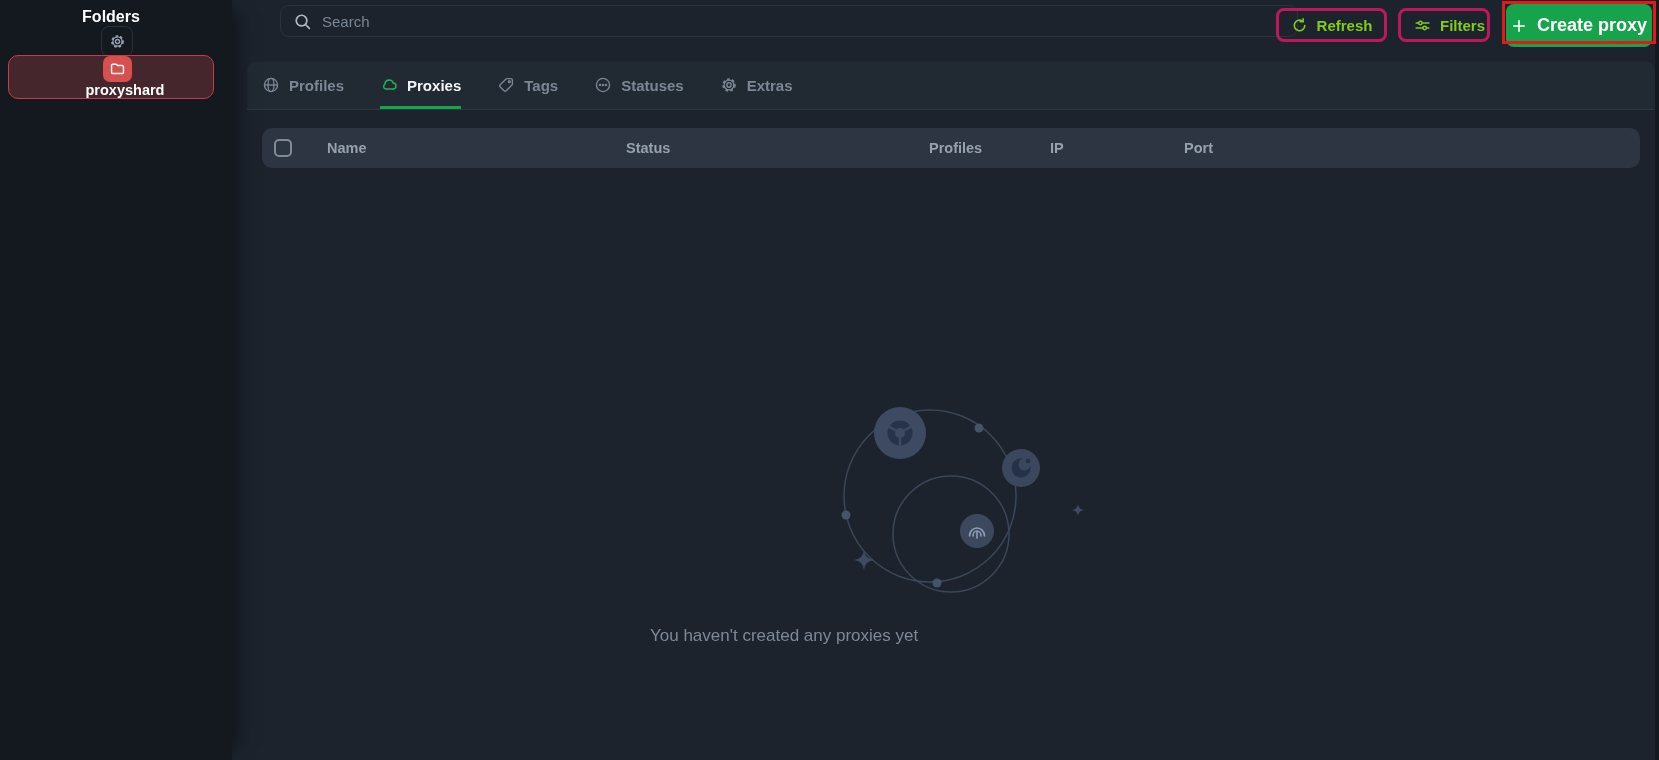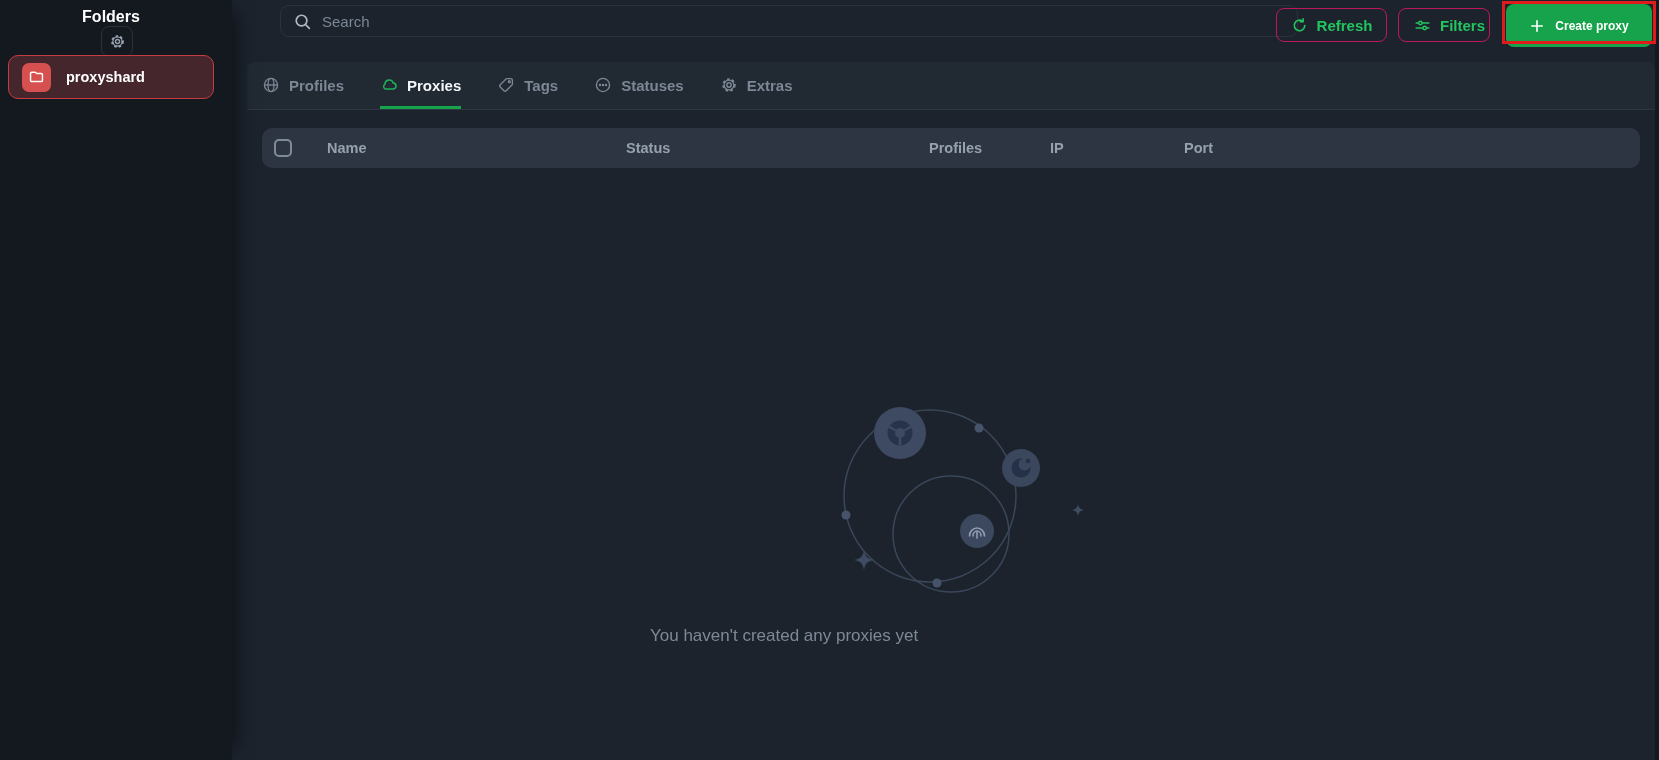--- a/index.html
+++ b/index.html
@@ -21,21 +21,21 @@
   .sidebar-header { display:flex; align-items:center; padding:8px 21px 0 11px;flex-direction:column; }
   .sidebar-title { flex:1; font-size:16px; font-weight:bold; color:#ffffff; }
   .icon-btn {
     width:32px; height:31px; border:1px solid #2a313c; border-radius:8px;
     background:transparent; display:flex; align-items:center; justify-content:center;
     color:#98a2af; cursor:pointer; margin-left:12px;
   }
   .folder-item {
     position:absolute; left:8px; top:55px; width:206px; height:44px;
     border-radius:10px; background:#45262c; border:1.5px solid #c53c41;
-    display:flex; align-items:center; padding-left:13px; cursor:pointer;
+    display:flex; align-items:center; padding-left:13px; cursor:pointer;flex-direction:column;
   }
   .folder-tile {
     width:29px; height:29px; border-radius:7px; background:#d5504e;
     display:flex; align-items:center; justify-content:center; color:#ffffff;
   }
   .folder-label { margin-left:15px; color:#ffffff; font-size:14.5px; font-weight:600; }
 
   
   .main { position:absolute; left:232px; top:0; width:1427px; height:760px; }
   .right-gutter { position:absolute; right:0; top:0; width:4px; height:760px; background:#14181f; z-index:3; }
@@ -46,31 +46,31 @@
     border:1px solid #2b323e; border-radius:9px; display:flex; align-items:center;
     padding:0 12px; background:transparent;margin-left:34px;
   }
   .search-box svg { color:#aeb7c3; flex:none; }
   .search-input {
     flex:1; margin-left:10px; background:transparent; border:none; outline:none;
     color:#dfe5ec; font-size:15px; font-family:"Liberation Sans", sans-serif;
   }
   .search-input::placeholder { color:#7b8795; }
   .ghost-btn {
-    position:absolute; top:8px; height:34px; border:1px solid #be185d; border-radius:8px;
-    background:transparent; color:#22c55e; font-size:15px; font-weight:600;
+    position:absolute; top:8px; height:34px; border:3px solid #be185d; border-radius:8px;
+    background:transparent; color:#84cc16; font-size:15px; font-weight:600;
     display:flex; align-items:center; justify-content:center; gap:9px; cursor:pointer;
     font-family:"Liberation Sans", sans-serif;
   }
   .btn-refresh { left:1044px; width:111px; }
   .btn-filters { left:1166px; width:92px;padding-left:11px; }
   .btn-create {
     position:absolute; left:1274px; top:4px; width:146px; height:43px;
     background:var(--accent-green,#17a34c); border:none; border-radius:8px;
-    color:#ffffff; font-size:12px; font-weight:bold; cursor:pointer;
+    color:#ffffff; font-size:18px; font-weight:bold; cursor:pointer;
     display:flex; align-items:center; justify-content:center; gap:10px;
     font-family:"Liberation Sans", sans-serif;
   }
   .create-wrap { position:absolute; left:1274px; top:4px; width:146px; height:43px; }
   .create-wrap .btn-create { left:0; top:0; }
   .annotation-top {
     position:absolute; left:-4px; top:-3px; right:-4px; bottom:3px;
     border:3px solid var(--annotation-red,#e01b1b); pointer-events:none; z-index:5;
   }
 

